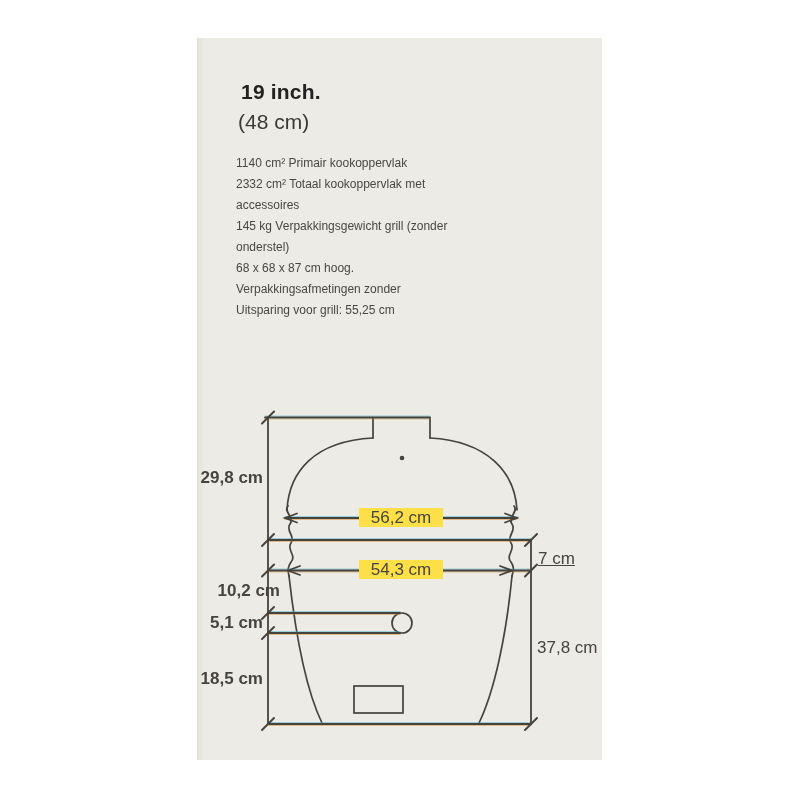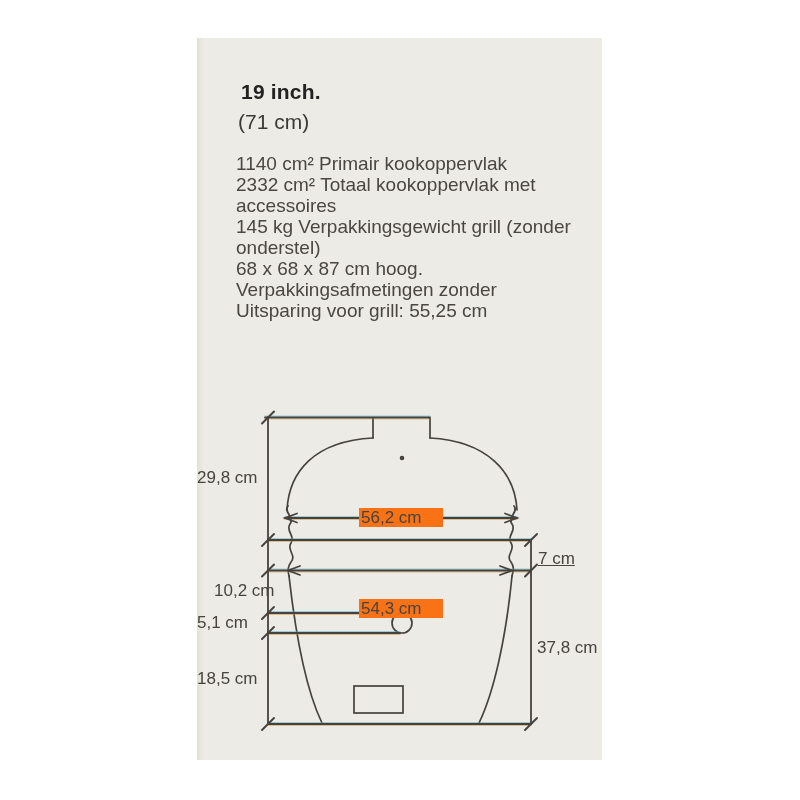--- a/index.html
+++ b/index.html
@@ -17,38 +17,38 @@
     font-size:21px;font-weight:700;color:#232220;letter-spacing:.2px;
   }
   .subtitle{
     position:absolute;left:238px;top:110px;
     font-size:21px;font-weight:400;color:#3b3936;
   }
   .specs{
     position:absolute;left:236px;top:153px;
   }
   .spec-line{
-    font-size:19px;line-height:21px;color:#4a4742;white-space:nowrap;
+    font-size:12px;line-height:21px;color:#4a4742;white-space:nowrap;
   }
   svg.diagram{position:absolute;left:0;top:0;}
   .dim-label{
     position:absolute;font-size:17px;color:#474440;line-height:19px;white-space:nowrap;
   }
-  .dim-label.right-align{width:66px;text-align:left;}
+  .dim-label.right-align{width:66px;text-align:right;font-weight:bold;}
   .dim-label.on-line{
-    background:#f97316;text-align:left;width:80px;padding:0 2px;
+    background:#fde047;text-align:center;width:80px;padding:0 2px;
   }
 </style>
 </head>
 <body>
 
 <div class="card"></div>
 
 <div class="title">19 inch.</div>
-<div class="subtitle">(71 cm)</div>
+<div class="subtitle">(48 cm)</div>
 
 <div class="specs">
   <div class="spec-line">1140 cm² Primair kookoppervlak</div>
   <div class="spec-line">2332 cm² Totaal kookoppervlak met</div>
   <div class="spec-line">accessoires</div>
   <div class="spec-line">145 kg Verpakkingsgewicht grill (zonder</div>
   <div class="spec-line">onderstel)</div>
   <div class="spec-line">68 x 68 x 87 cm hoog.</div>
   <div class="spec-line">Verpakkingsafmetingen zonder</div>
   <div class="spec-line">Uitsparing voor grill: 55,25 cm</div>
@@ -139,21 +139,21 @@
     </g>
   </g>
 </svg>
 
 <div class="dim-label right-align" style="left:197px;top:468px;">29,8 cm</div>
 
 <div class="dim-label on-line" style="left:359px;top:508px;">56,2 cm</div>
 
 <div class="dim-label" style="left:538px;top:549px;text-decoration:underline;">7 cm</div>
 
-<div class="dim-label on-line" style="left:359px;top:560px;margin-top:39px;">54,3 cm</div>
+<div class="dim-label on-line" style="left:359px;top:560px;">54,3 cm</div>
 
 <div class="dim-label right-align" style="left:214px;top:581px;">10,2 cm</div>
 
 <div class="dim-label right-align" style="left:197px;top:613px;">5,1 cm</div>
 
 <div class="dim-label right-align" style="left:197px;top:669px;">18,5 cm</div>
 
 <div class="dim-label" style="left:537px;top:638px;">37,8 cm</div>
 
 </body></html>

